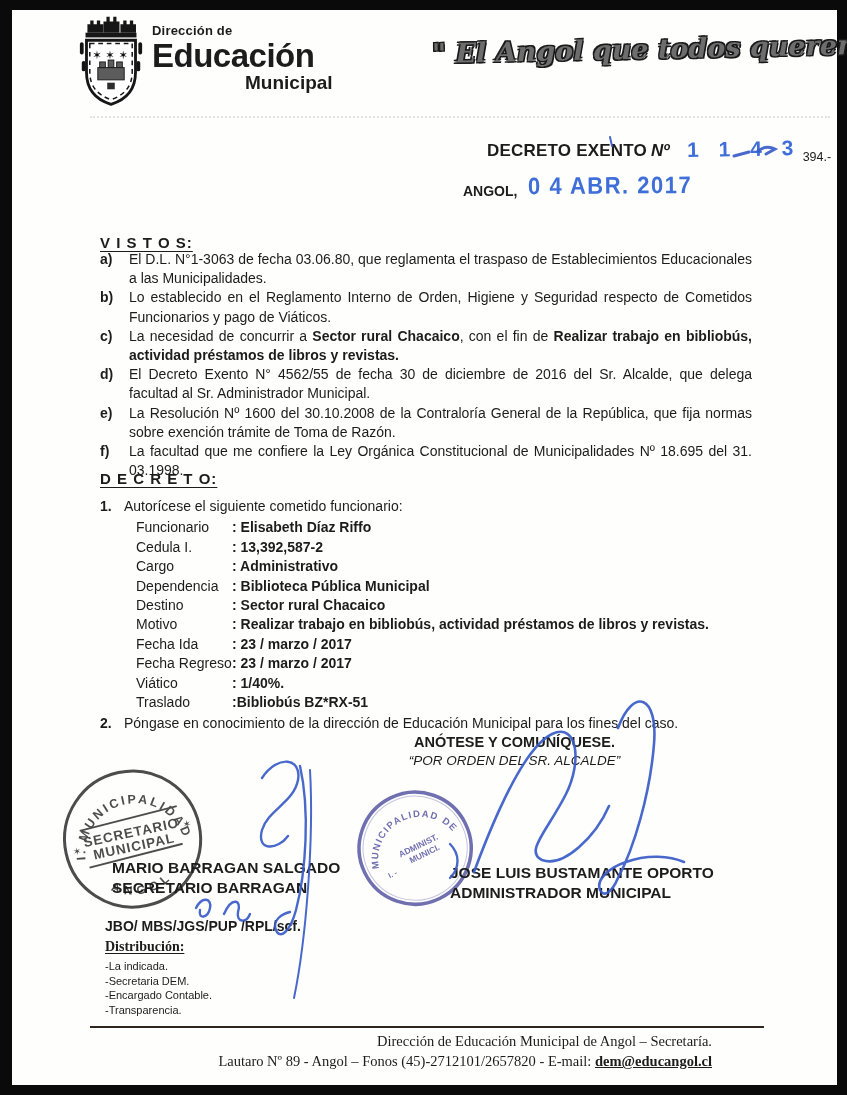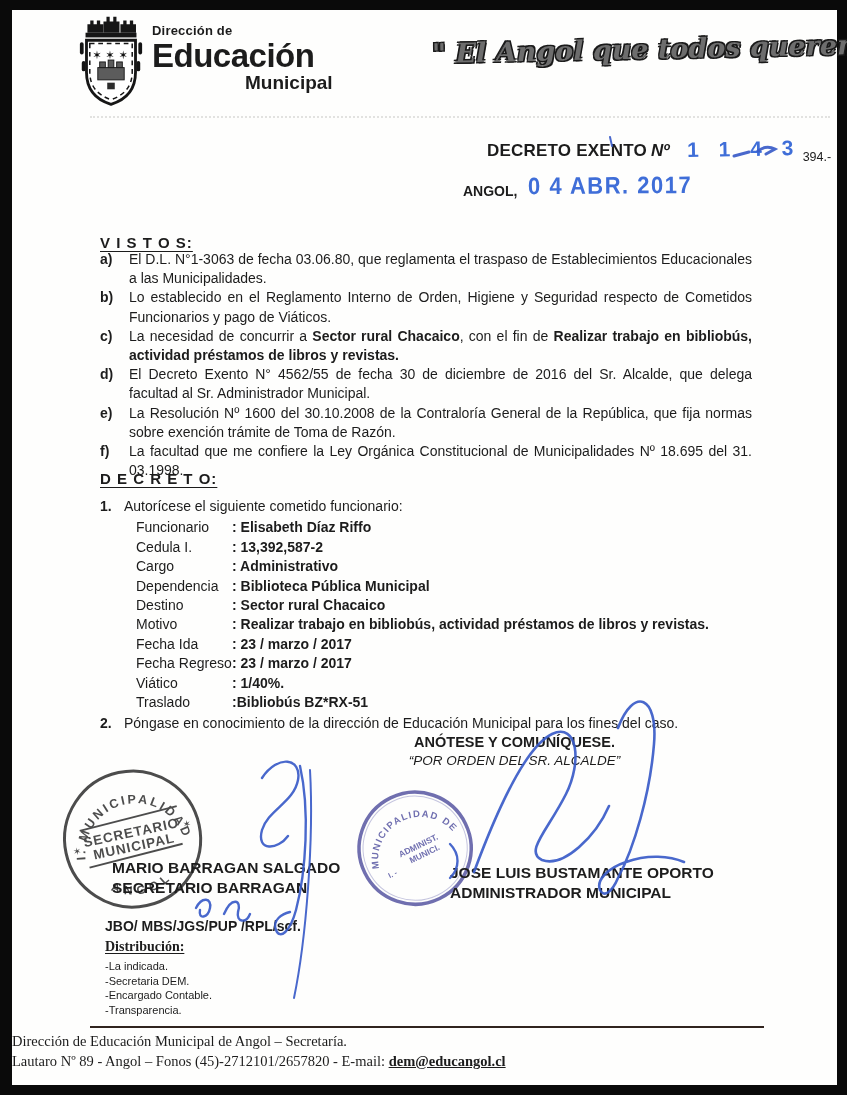--- a/index.html
+++ b/index.html
@@ -72,22 +72,22 @@
 
   .initials { position:absolute; left:93px; top:908px; font-size:14px; font-weight:bold; }
   .distrib { position:absolute; left:93px; top:929px; }
   .distrib .dh { font-size:14px; font-weight:bold; text-decoration:underline;
                  text-underline-offset:2px; margin-bottom:4px;font-family:Liberation Serif, serif; }
   .distrib .di { font-size:11px; line-height:14.5px; }
 
   
   .footer-rule { position:absolute; left:78px; top:1016px; width:674px;
                  border-top:2.5px solid #30241e; }
-  .footer { position:absolute; left:0; top:1021px; width:700px; text-align:left;
-            font-family:"Liberation Serif", serif; font-size:14.5px; line-height:20px; }
+  .footer { position:absolute; left:0; top:1021px; width:700px; text-align:right;
+            font-family:"Liberation Serif", serif; font-size:14.5px; line-height:20px;padding-left:36px; }
   .footer .email { text-decoration:underline; font-weight:bold; }
 
   svg text { font-family:"Liberation Sans", sans-serif; }
 </style>
 </head>
 <body>
 
 <div class="page">
 
   <svg class="emblem" width="66" height="98" viewBox="0 0 70 100">

